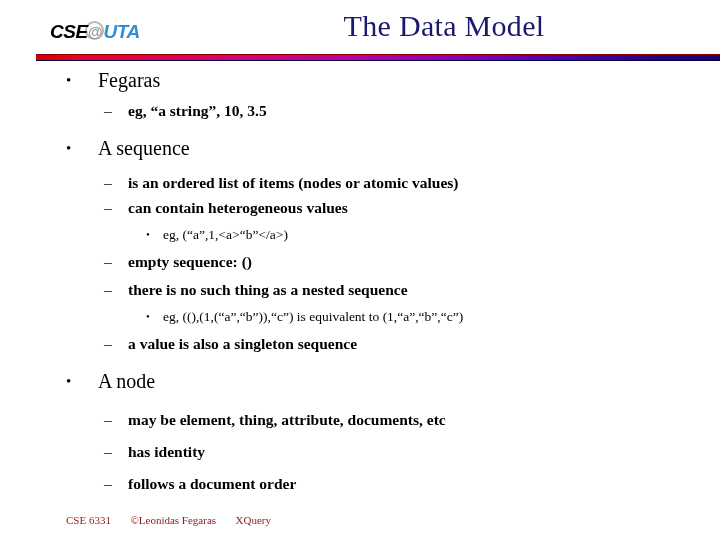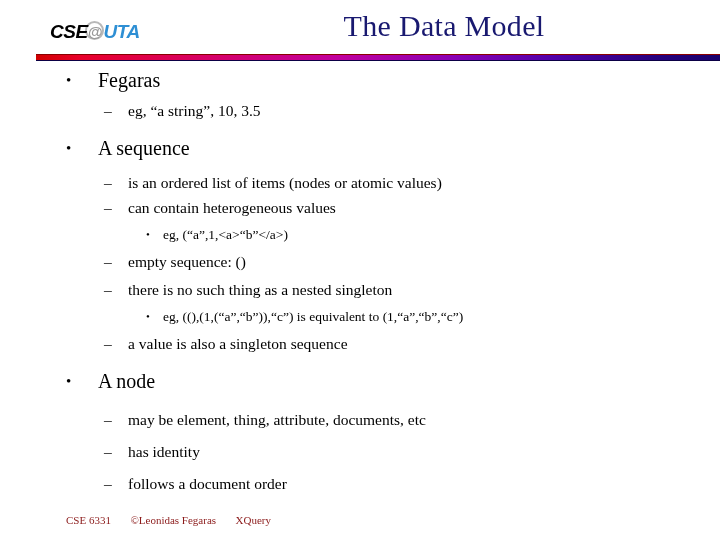--- a/index.html
+++ b/index.html
@@ -168,20 +168,21 @@
     height: 25px;
     line-height: 25px;
   }
   .lvl2 .marker {
     left: 0px;
     width: 22px;
     font-size: 15.5px;
   }
   .lvl2 .txt {
     margin-left: 24px;
+    font-weight: bold;
   }
 
   
   .lvl3 {
     margin-left: 110px;
     font-size: 13.5px;
     height: 23px;
     line-height: 23px;
   }
   .lvl3 .marker {
@@ -285,21 +286,21 @@
     <div class="gap-sm"></div>
 
     <div class="line lvl2">
       <span class="marker">–</span>
       <span class="txt">empty sequence:  ()</span>
     </div>
     <div class="gap-sm"></div>
 
     <div class="line lvl2">
       <span class="marker">–</span>
-      <span class="txt">there is no such thing as a nested singleton</span>
+      <span class="txt">there is no such thing as a nested sequence</span>
     </div>
     <div class="gap-sm"></div>
 
     <div class="line lvl3">
       <span class="marker">•</span>
       <span class="txt">eg,  ((),(1,(“a”,“b”)),“c”)    is equivalent to   (1,“a”,“b”,“c”)</span>
     </div>
     <div class="gap-sm"></div>
 
     <div class="line lvl2">

